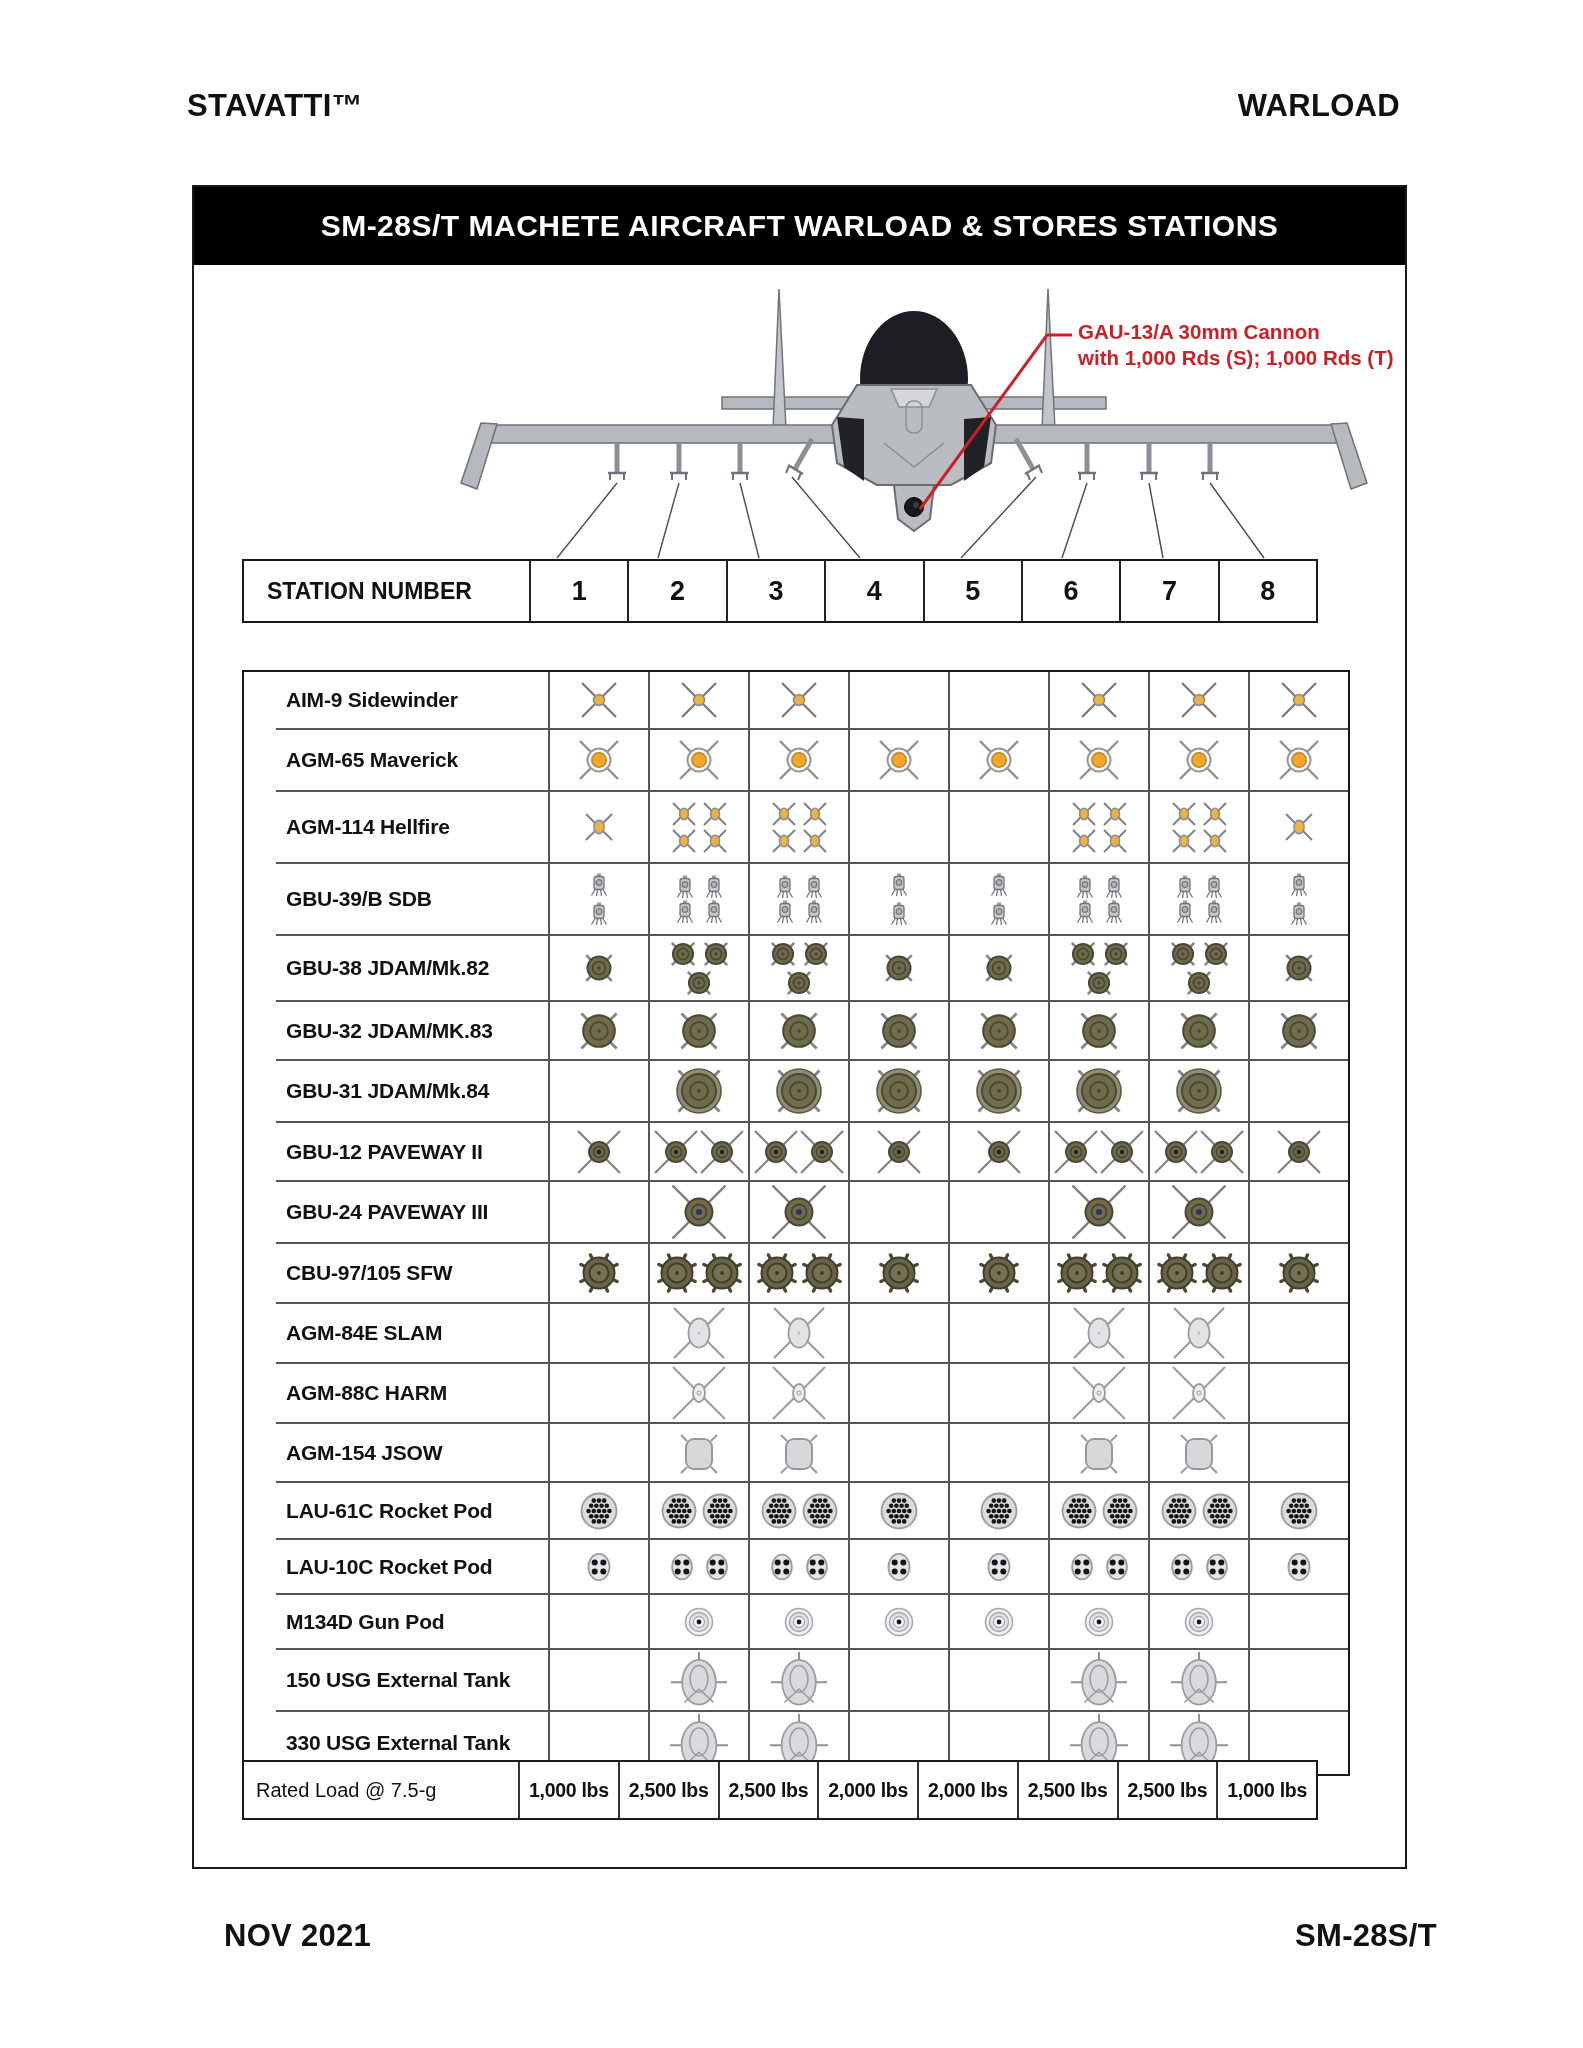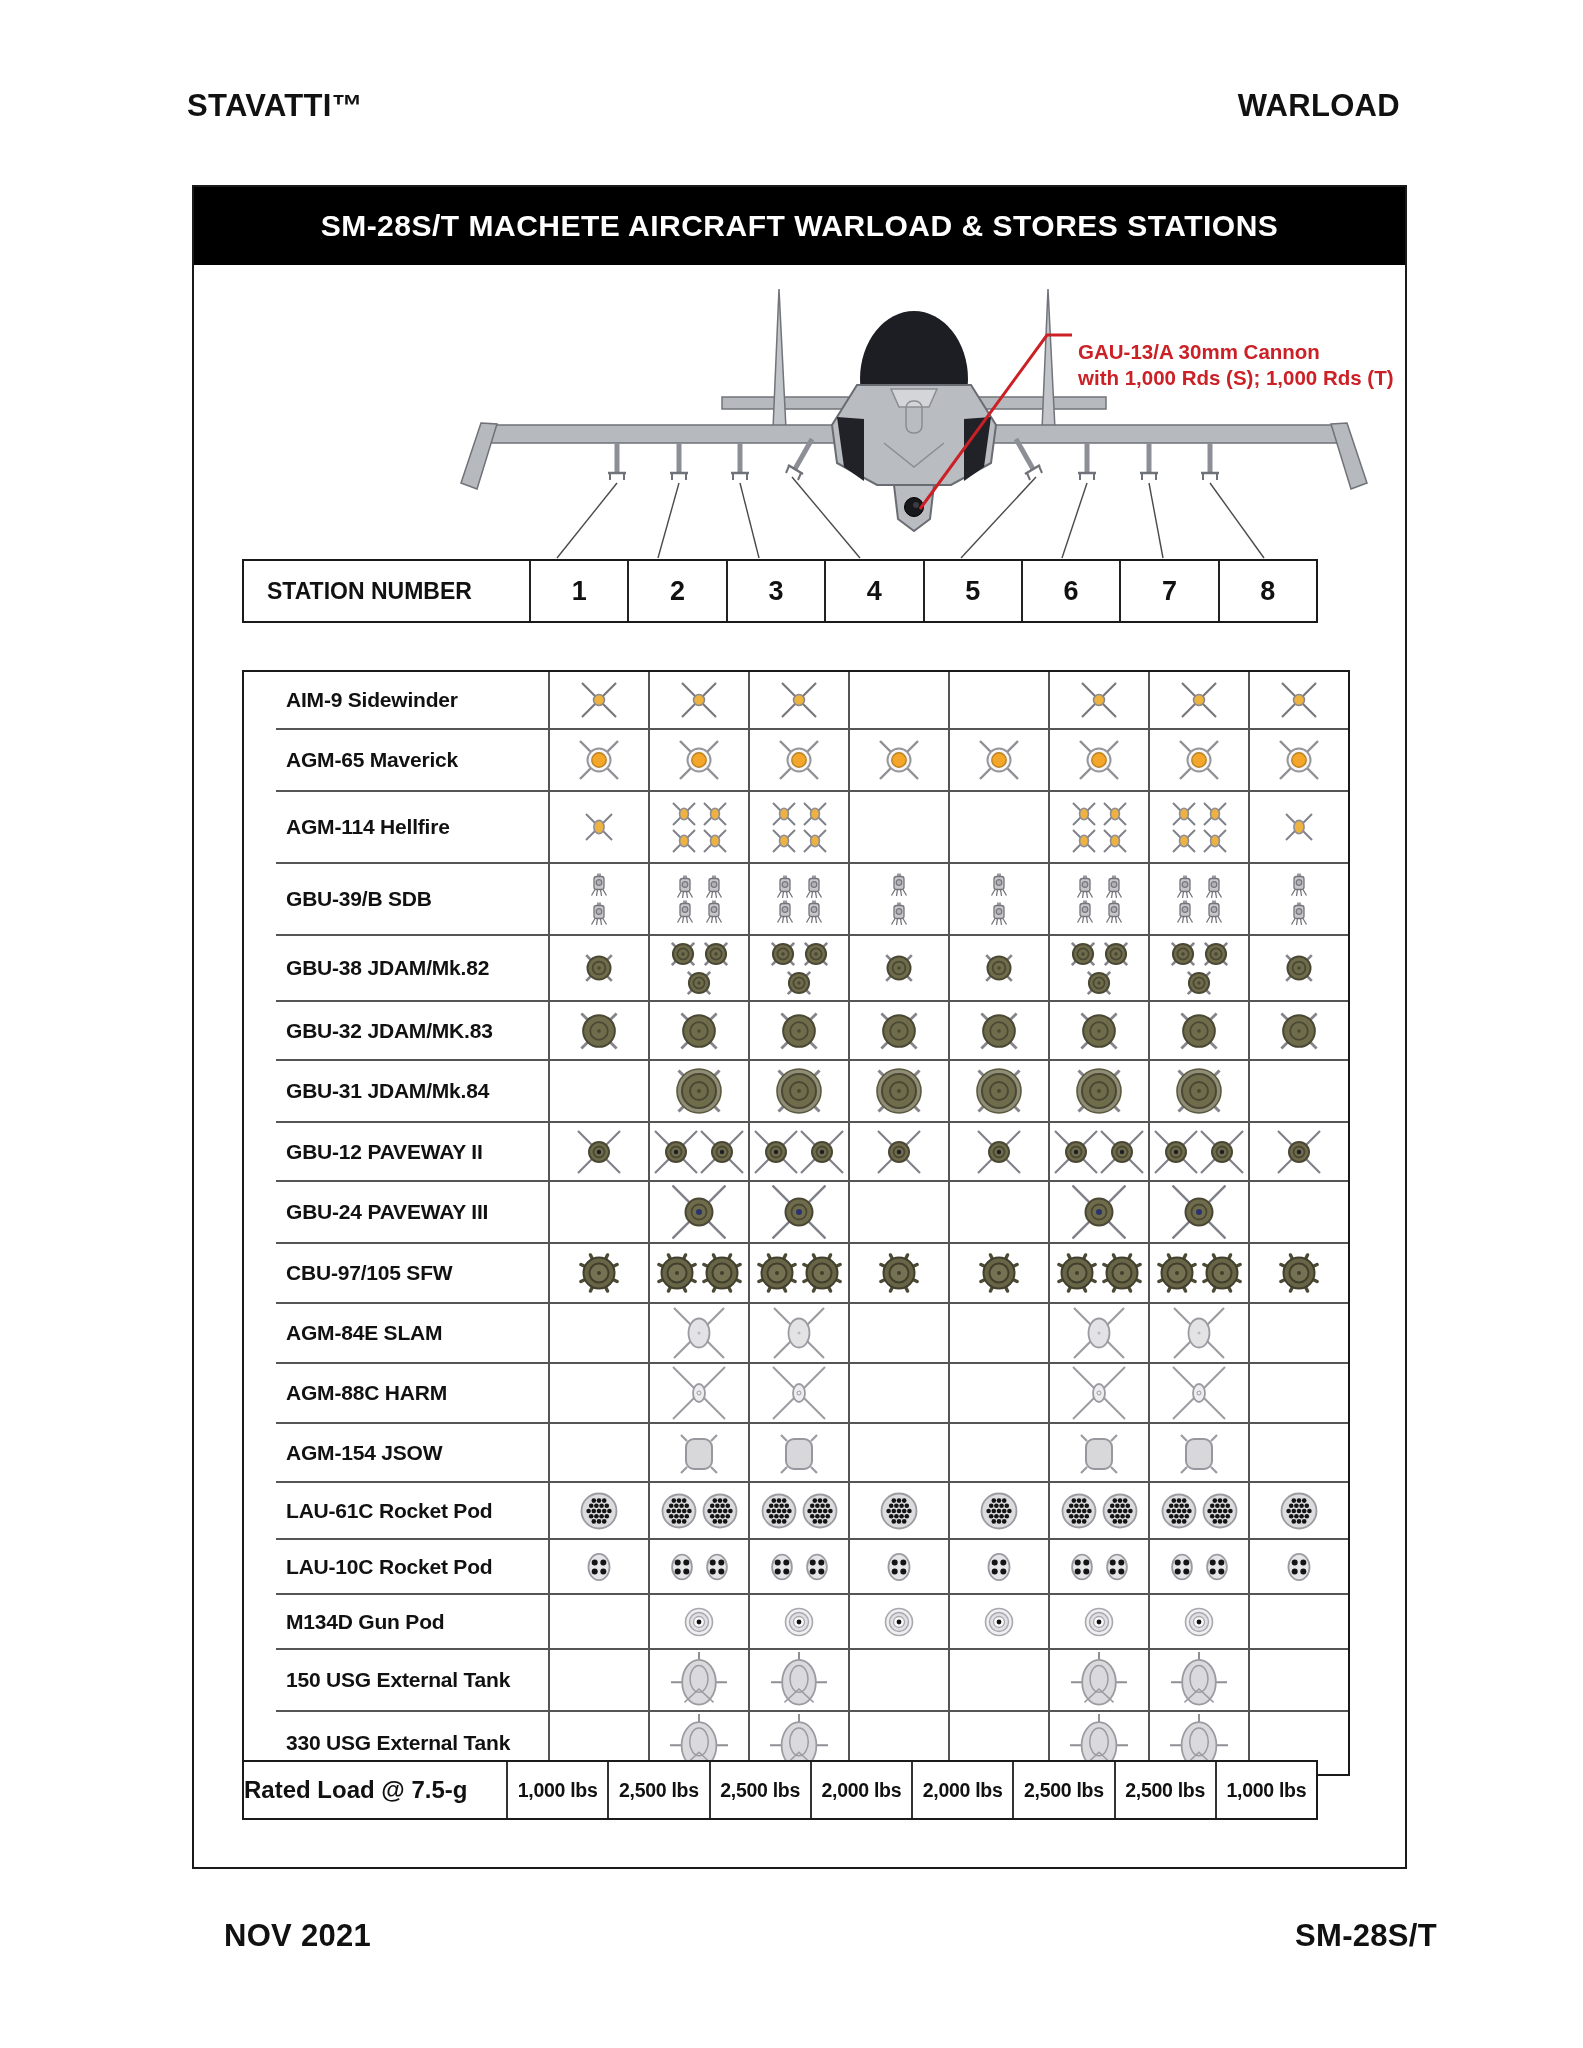--- a/index.html
+++ b/index.html
@@ -9,21 +9,21 @@
         justify-content:space-between;font-weight:bold;font-size:31px;letter-spacing:.3px;}
   .doc-header{top:88px;}
   .doc-footer{top:1918px;margin-left:37px;}
   .content-box{position:absolute;left:192px;top:185px;width:1211px;height:1680px;
         border:2px solid #1a1a1a;background:#fff;}
   .title-bar{height:78px;background:#000;color:#fff;display:flex;align-items:center;
         justify-content:center;font-weight:bold;font-size:30px;letter-spacing:.5px;}
   .aircraft-zone{position:absolute;left:0;top:80px;width:1211px;height:292px;}
   .aircraft-zone svg.acft{position:absolute;left:0;top:0;}
   .callout{position:absolute;left:884px;top:52px;color:#cb2026;font-weight:bold;
-        font-size:20.5px;line-height:26px;white-space:nowrap;margin-top:20px;}
+        font-size:20.5px;line-height:26px;white-space:nowrap;}
   
   .station-table{position:absolute;left:48px;top:372px;width:1072px;height:60px;
         border:2.5px solid #1a1a1a;display:flex;background:#fff;}
   .st-label{width:262px;border-right:2px solid #222;display:flex;align-items:center;
         padding-left:23px;font-weight:bold;font-size:23px;}
   .st-cell{flex:1 1 0;display:flex;align-items:center;justify-content:center;
         font-weight:bold;font-size:27px;border-left:2px solid #222;}
   .st-cell:nth-child(2){border-left:none;}
   
   .weapons-table{position:absolute;left:48px;top:483px;width:1072px;
@@ -37,21 +37,21 @@
   .w-cell:nth-child(2){border-left:none;}
   .stack-h{display:flex;gap:5px;justify-content:center;align-items:center;}
   .stack-h.tight{gap:2px;}
   .stack-v{display:flex;flex-direction:column;gap:5px;align-items:center;}
   .stack-v.tight{gap:1px;}
   .wicon{display:block;}
   
   .rated-table{position:absolute;left:48px;top:1573px;width:1072px;height:56px;
         border:2.5px solid #1a1a1a;display:flex;background:#fff;}
   .r-label{width:262px;border-right:2px solid #333;display:flex;align-items:center;
-        font-weight:bold;font-size:24px;}
+        padding-left:12px;font-weight:normal;font-size:20px;}
   .r-cell{flex:1 1 0;border-left:2px solid #333;display:flex;align-items:center;
         justify-content:center;font-weight:bold;font-size:19.5px;letter-spacing:-.3px;}
   .r-cell:nth-child(2){border-left:none;}
 </style>
 </head>
 <body>
 
 <div class="page">
 
   <div class="doc-header">

